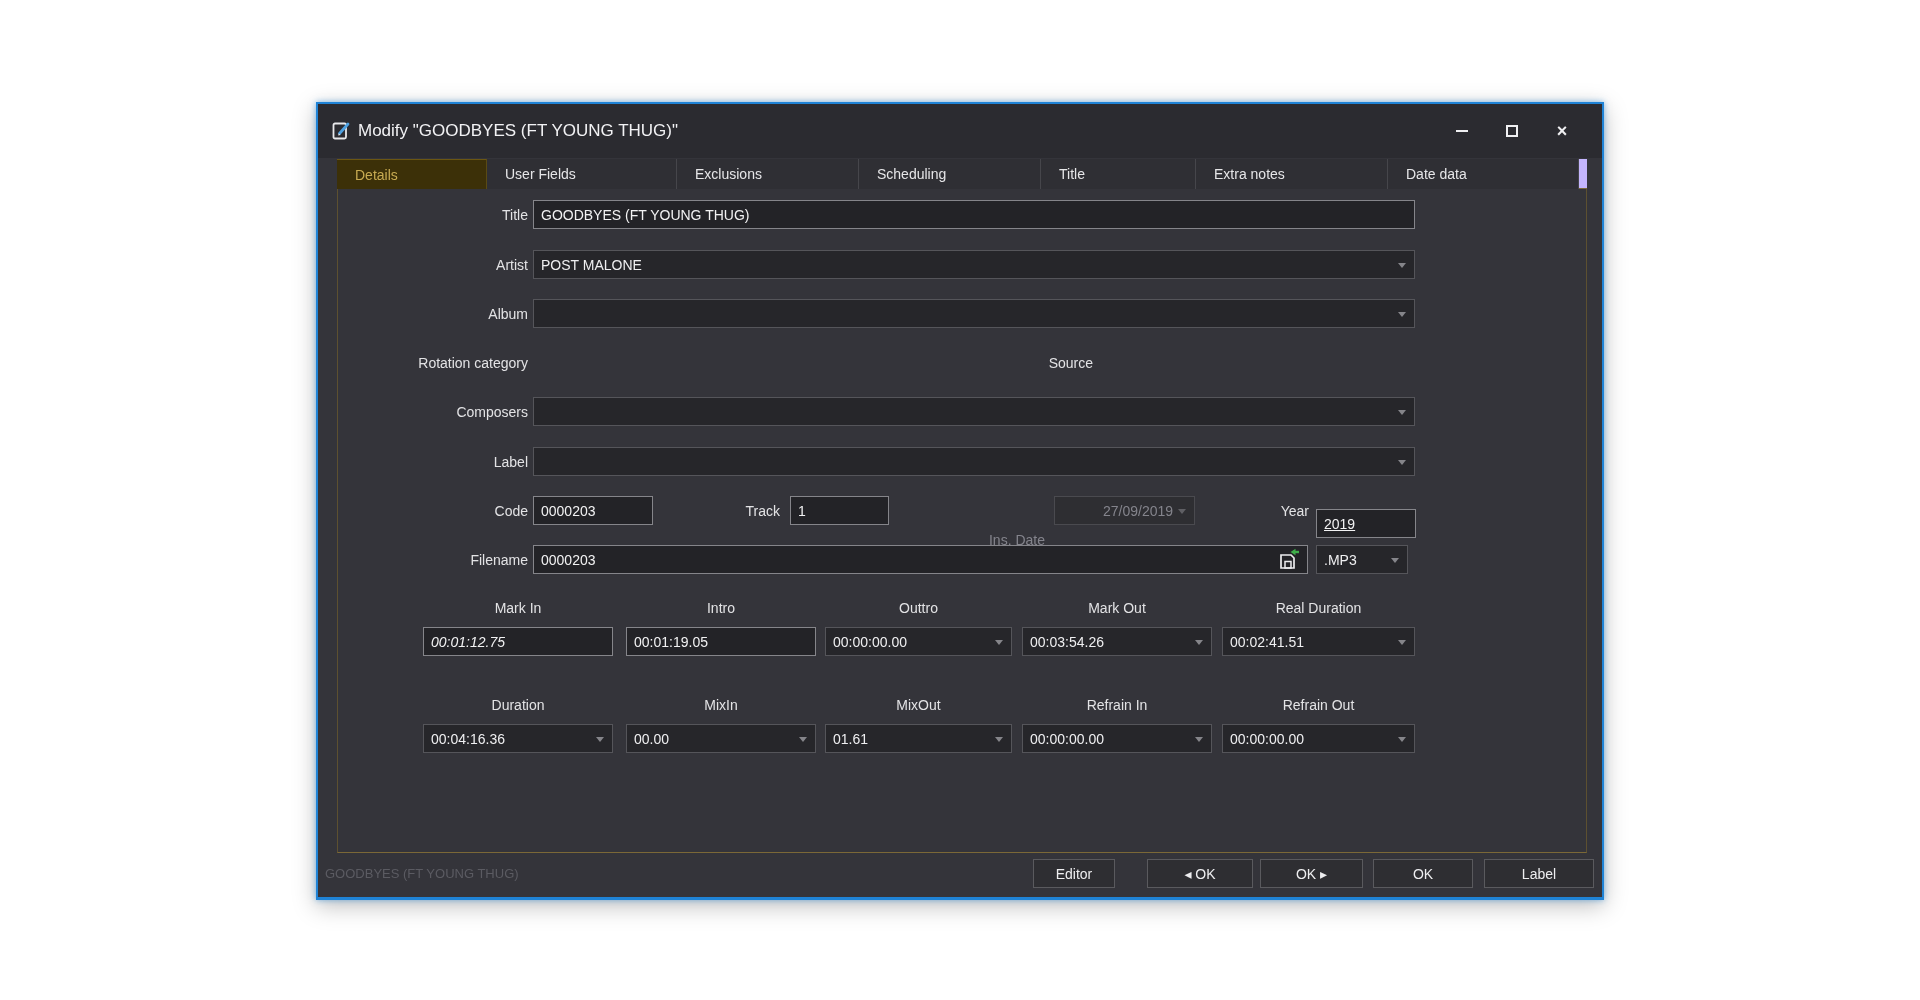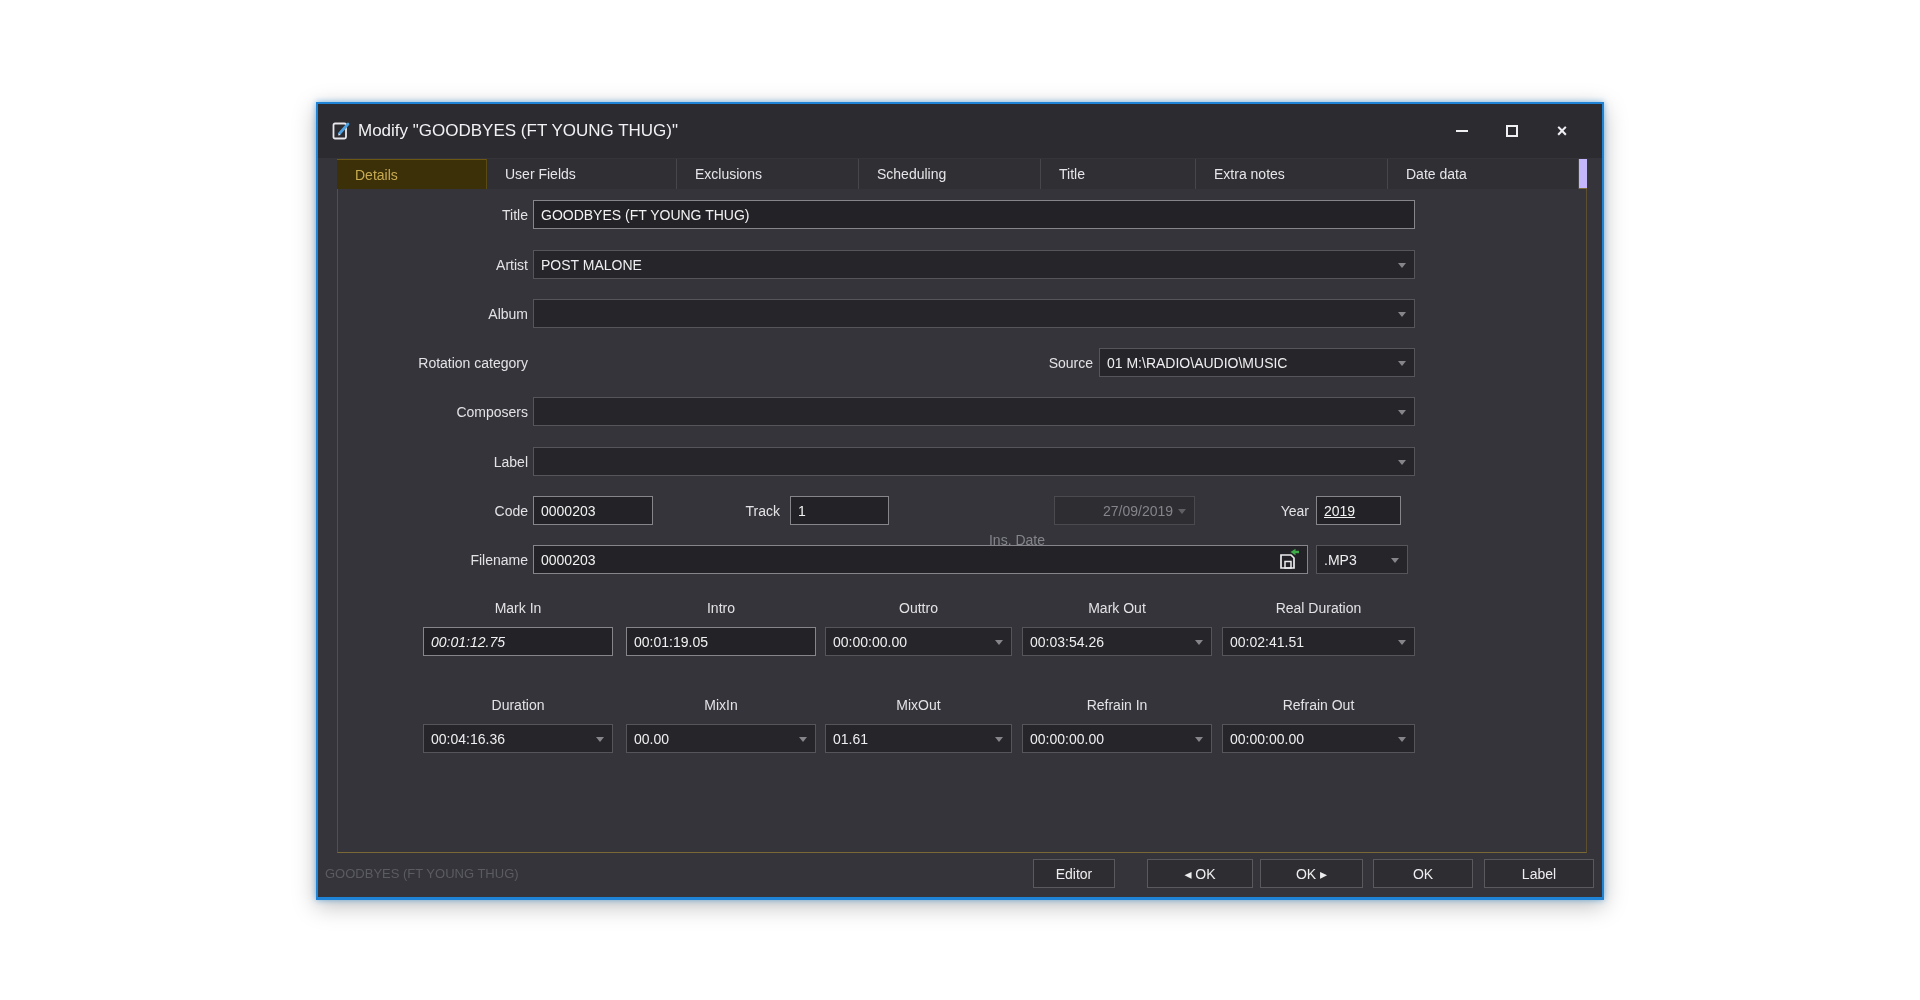--- a/index.html
+++ b/index.html
@@ -94,24 +94,20 @@
     </div>
 
     <div class="flabel" style="left:0;top:110px;width:190px">Album</div>
     <div class="combo" style="left:195px;top:110px;width:882px">
       <span class="cval"></span>
       <span class="arrow"></span>
     </div>
 
     <div class="flabel" style="left:0;top:159px;width:190px">Rotation category</div>
     <div class="flabel" style="left:581px;top:159px;width:174px">Source</div>
-    <div class="combo" style="left:761px;top:159px;width:316px">
-      <span class="cval">01 M:\RADIO\AUDIO\MUSIC</span>
-      <span class="arrow"></span>
-    </div>
 
     <div class="flabel" style="left:0;top:208px;width:190px">Composers</div>
     <div class="combo" style="left:195px;top:208px;width:882px">
       <span class="cval"></span>
       <span class="arrow"></span>
     </div>
 
     <div class="flabel" style="left:0;top:258px;width:190px">Label</div>
     <div class="combo" style="left:195px;top:258px;width:882px">
       <span class="cval"></span>
@@ -121,21 +117,21 @@
     <div class="flabel" style="left:0;top:307px;width:190px">Code</div>
     <input class="edit" style="left: 195px; top: 307px; width: 120px;" value="0000203">
     <div class="flabel" style="left:311px;top:307px;width:131px">Track</div>
     <input class="edit" style="left: 452px; top: 307px; width: 99px;" value="1">
     <div class="flabel dim" style="left:541px;top:307px;width:166px">Ins. Date</div>
     <div class="combo disabled" style="left:716px;top:307px;width:141px">
       <span class="cval">27/09/2019</span>
       <span class="arrow"></span>
     </div>
     <div class="flabel" style="left:831px;top:307px;width:140px">Year</div>
-    <input class="edit" style="left: 978px; top: 307px; width: 85px; text-decoration: underline;" value="2019">
+    <input class="edit" style="left: 978px; top: 320px; width: 100px; text-decoration: underline;" value="2019">
 
     <div class="flabel" style="left:0;top:356px;width:190px">Filename</div>
     <input class="edit" style="left: 195px; top: 356px; width: 775px; padding-right: 34px;" value="0000203">
     <div class="iconbtn" style="left:938px;top:358px">
       <svg width="24" height="24" viewBox="0 0 24 24">
         <path d="M4 7 v13 h13 v-10 l-3 -3 h-10 z" fill="none" stroke="#ececee" stroke-width="1.7"></path>
         <rect x="8" y="13.5" width="6" height="6.5" fill="none" stroke="#ececee" stroke-width="1.5"></rect>
         <path d="M22 4 h-6" stroke="#3fae4a" stroke-width="2.4"></path>
         <path d="M18.5 0.8 L13.5 4 l5 3.2 z" fill="#3fae4a"></path>
       </svg>

